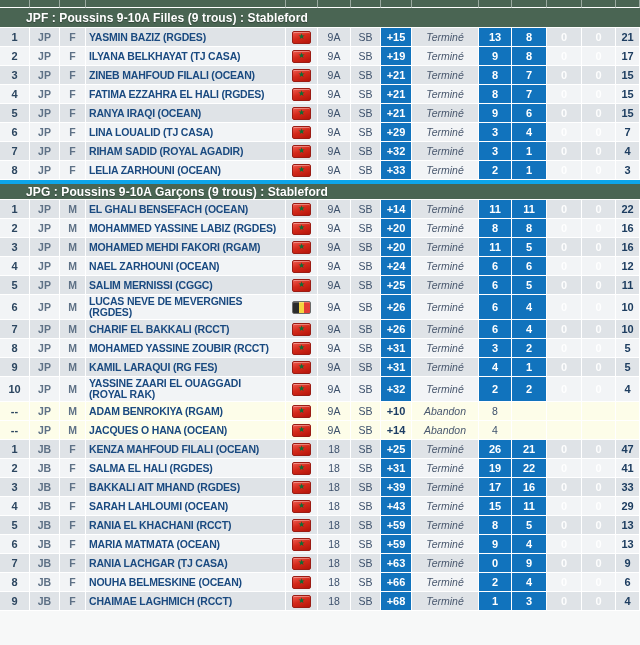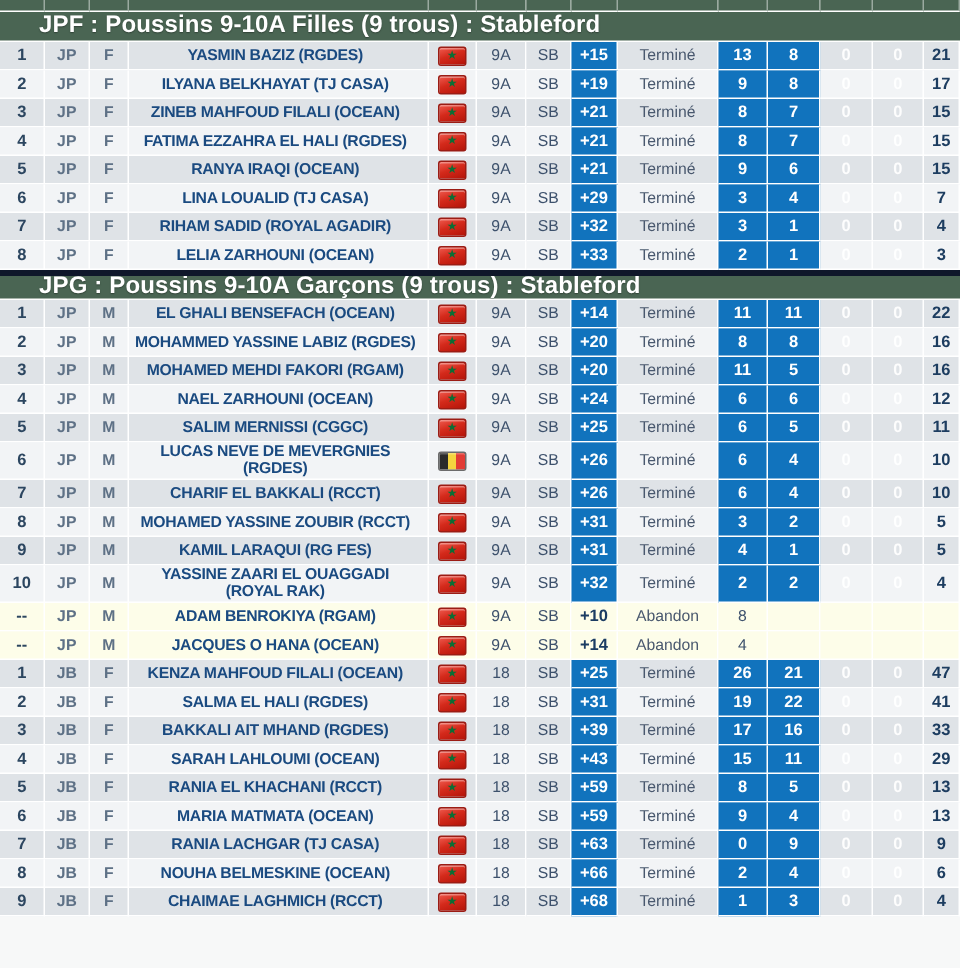--- a/index.html
+++ b/index.html
@@ -38,36 +38,36 @@
   
   tr.band-row td {
     background: #4a6553;
     height: 20px;
     text-align: left;
     padding-left: 26px;
     border-right: none;
   }
   tr.band-row td span {
     color: #ffffff;
-    font-size: 16px;
+    font-size: 12px;
     font-weight: bold;
     letter-spacing: 0.1px;
     text-shadow: 0 1px 1px rgba(0,0,0,0.35);
     white-space: nowrap;
   }
-  tr.band-row.gap-above td { border-top: 4px solid #0f172a; }
+  tr.band-row.gap-above td { border-top: 4px solid #0ea5e9; }
   
   tr.row-odd  td { background: #dfe3e7; }
   tr.row-even td { background: #f2f4f6; }
   tr.row-abandon td { background: #fdfde9 !important; }
   
   td.c-rank   { font-weight: bold; color: #2c4660; font-size: 11px; }
   td.c-cat, td.c-gender { font-weight: bold; color: #5e7186; margin-left: 28px; }
   td.c-name   {
-    text-align: center;
+    text-align: left;
     font-weight: bold;
     color: #1a4a80;
     font-size: 10.5px;
     padding: 1px 7px 1px 3px;
     letter-spacing: -0.2px;
     line-height: 11px;
   }
   td.c-flag > span.flag {
     display: inline-block;
     width: 17px; height: 11px;
@@ -84,21 +84,21 @@
     content: "★";
     position: absolute; left: 0; right: 0; top: -1px;
     color: #0b6e35; font-size: 8px; line-height: 11px; text-align: center;
   }
   span.flag-belgium {
     background: linear-gradient(90deg, #2b2b2b 0 33%, #f5d43f 33% 66%, #e23b35 66% 100%);
     border: 1px solid #6b6b6b;
     box-shadow: inset 0 1px 0 rgba(255,255,255,0.25);
   }
   td.c-score  { font-weight: bold; color: #1b3c63; font-size: 11px; margin-left: 39px; }
-  td.c-status { color: #49586e; }
+  td.c-status { color: #49586e; font-style: italic; }
   td.c-total  { font-weight: bold; color: #1d3d60; font-size: 11px; }
   
   td.hl {
     background: #1173bd !important;
     color: #ffffff !important;
     font-weight: bold;
     font-size: 11px;
   }
   
   td.ghost {

